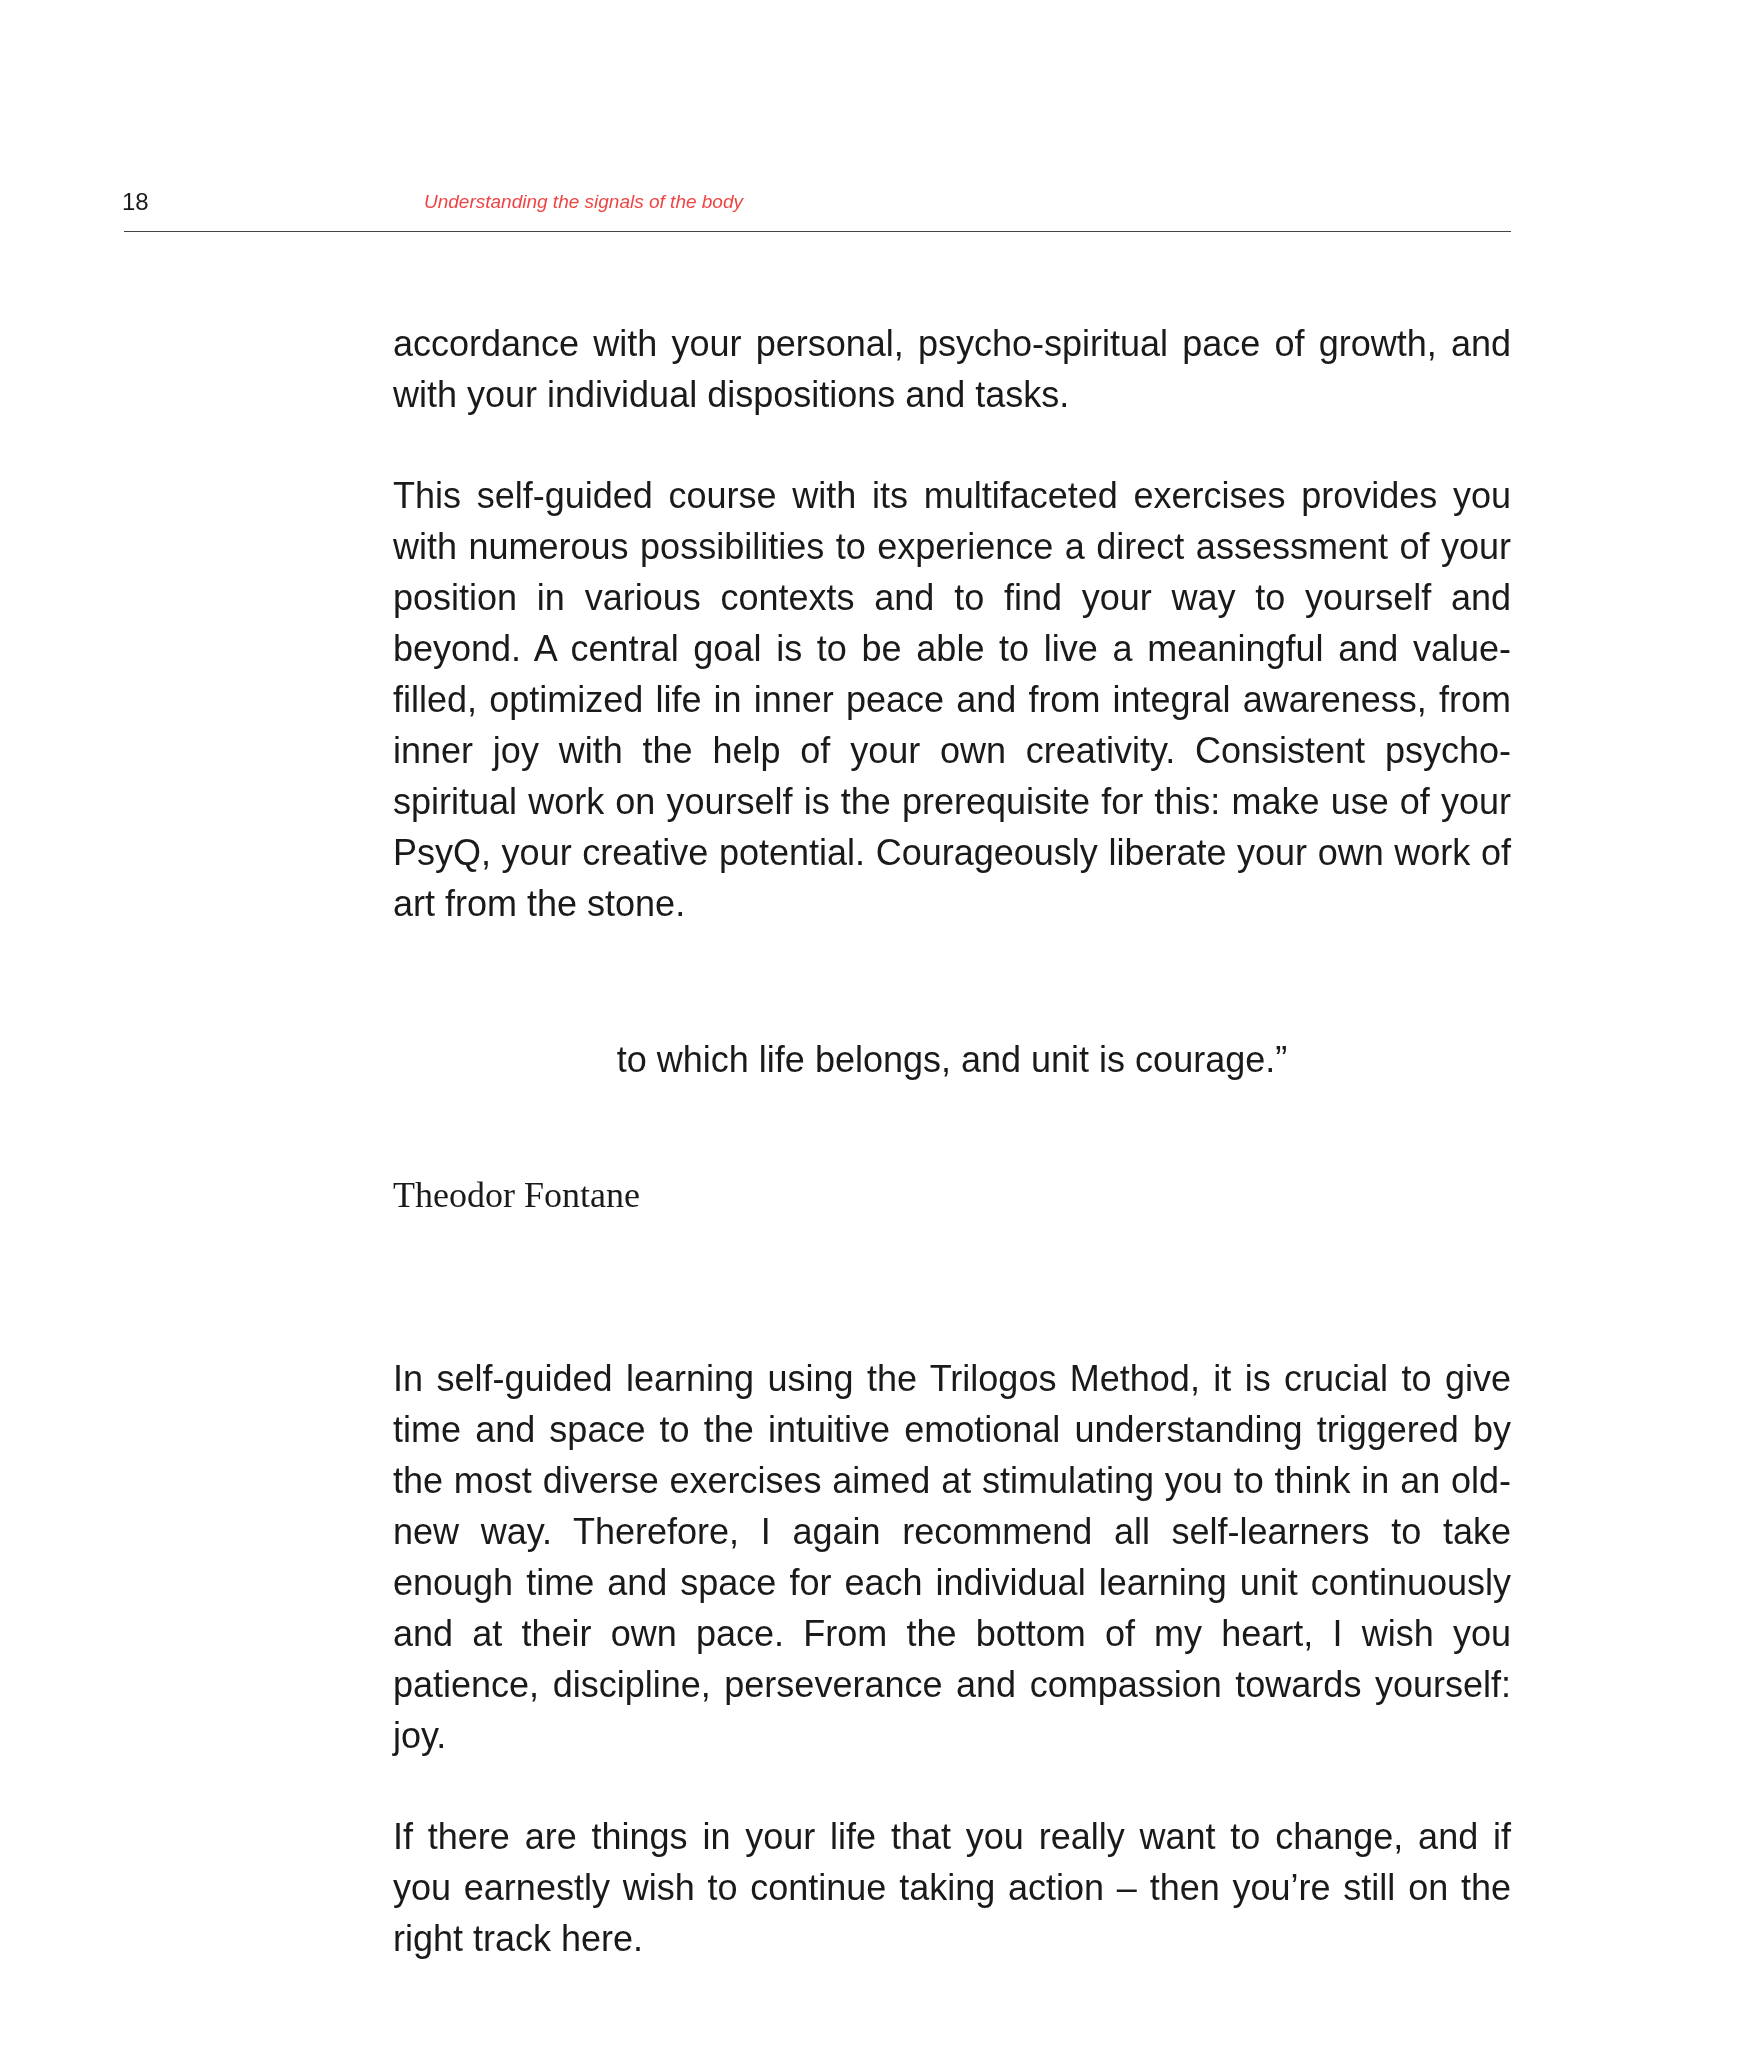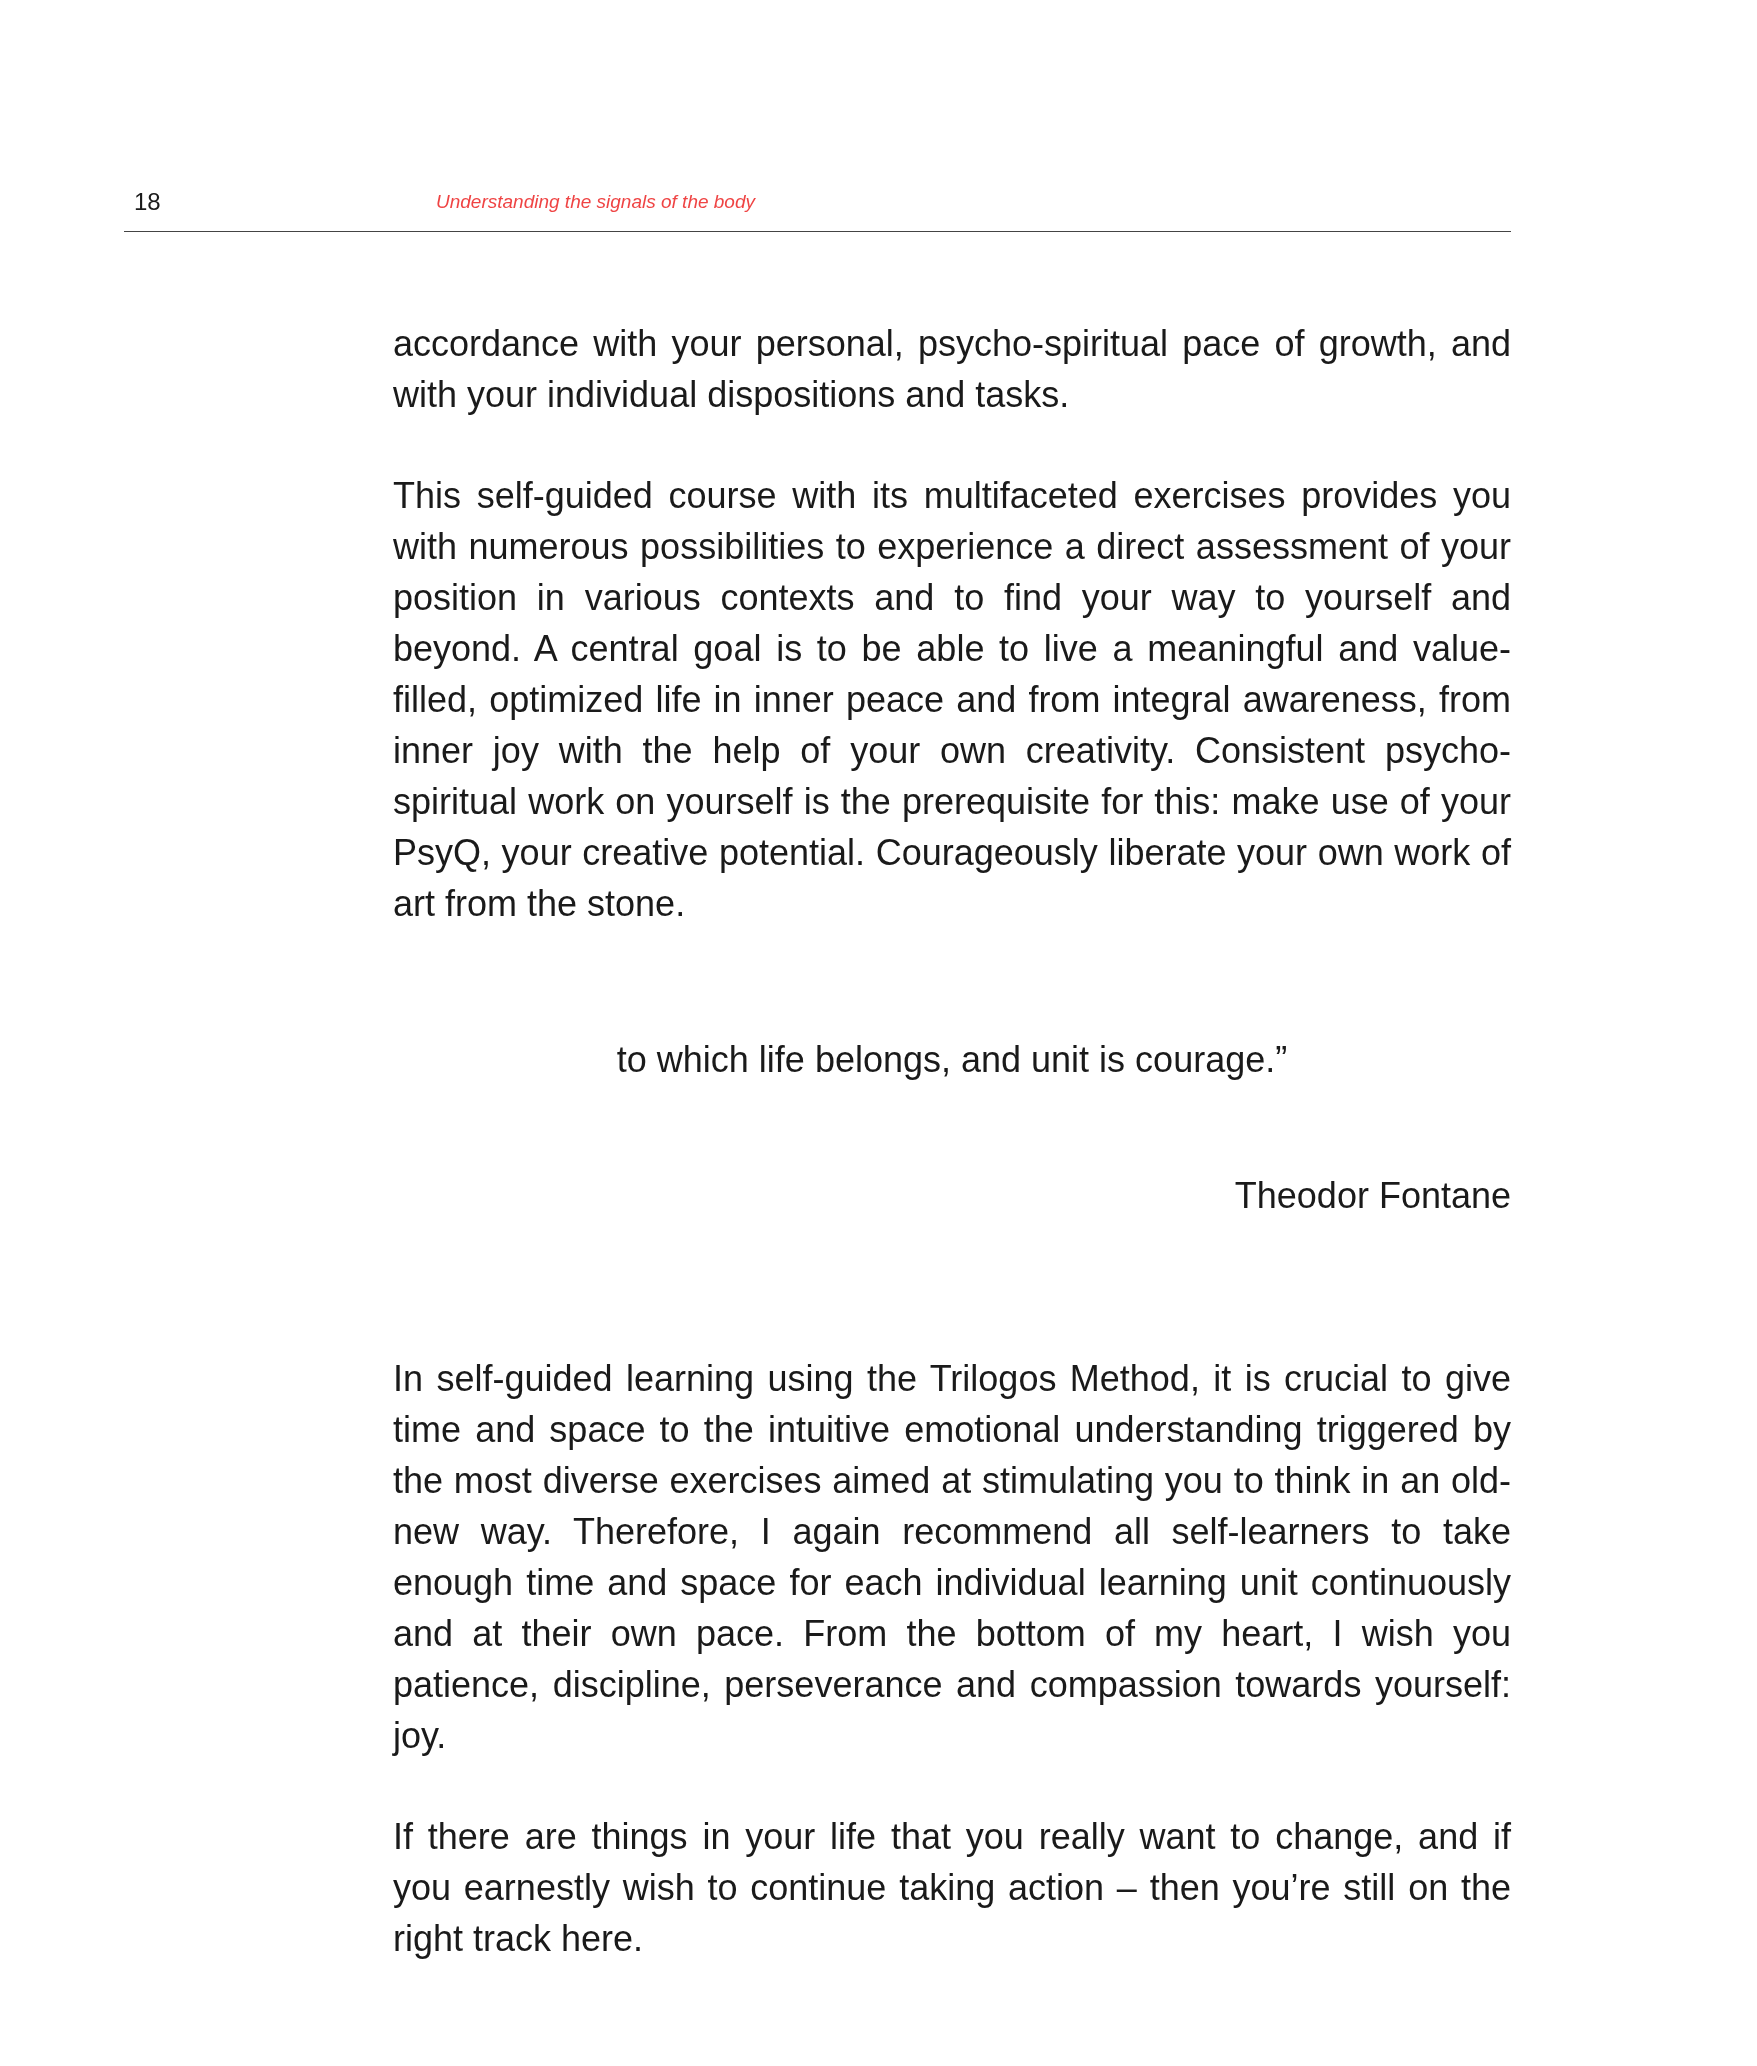--- a/index.html
+++ b/index.html
@@ -9,21 +9,21 @@
     width: 1757px;
     height: 2441px;
     background: #ffffff;
     color: #1a1a1a;
     font-family: "Liberation Sans", sans-serif;
     overflow: hidden;
   }
   .running-header {
     position: absolute;
     top: 185px;
-    left: 134px;
+    left: 122px;
     right: 248px;
     height: 33px;
   }
   .page-number {
     position: absolute;
     left: 0;
     top: 0;
     font-size: 24px;
     line-height: 33px;
     color: #1a1a1a;
@@ -61,21 +61,22 @@
   .para:last-child { margin-bottom: 0; }
   .quote-block {
     margin-top: 103px;
     text-align: center;
     line-height: 55px;
   }
   .quote-line { display: block; }
   .attribution {
     margin-top: 83px;
     margin-bottom: 132px;
-    text-align: right;
+    text-align: left;
+    font-family: Liberation Serif, serif;
   }
 </style>
 </head>
 <body>
 
 <div class="page">
 
   <div class="running-header">
     <span class="page-number">18</span>
     <span class="running-head">Understanding the signals of the body</span>

